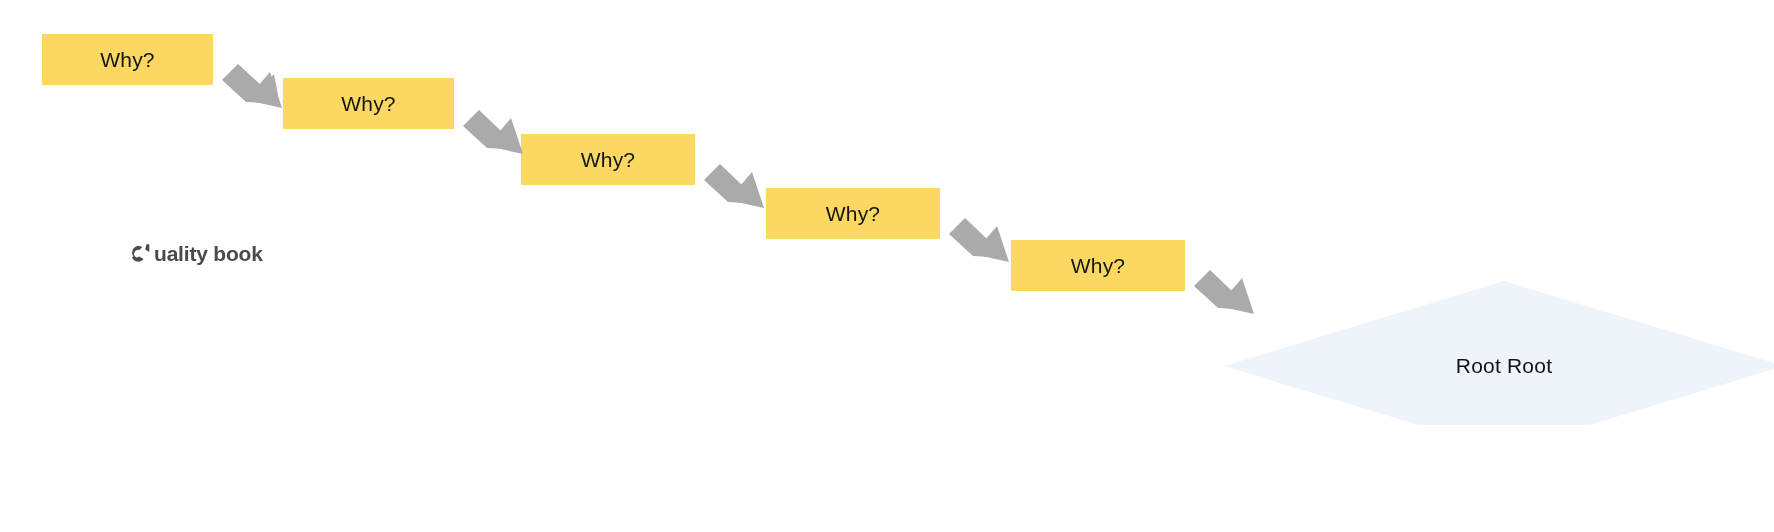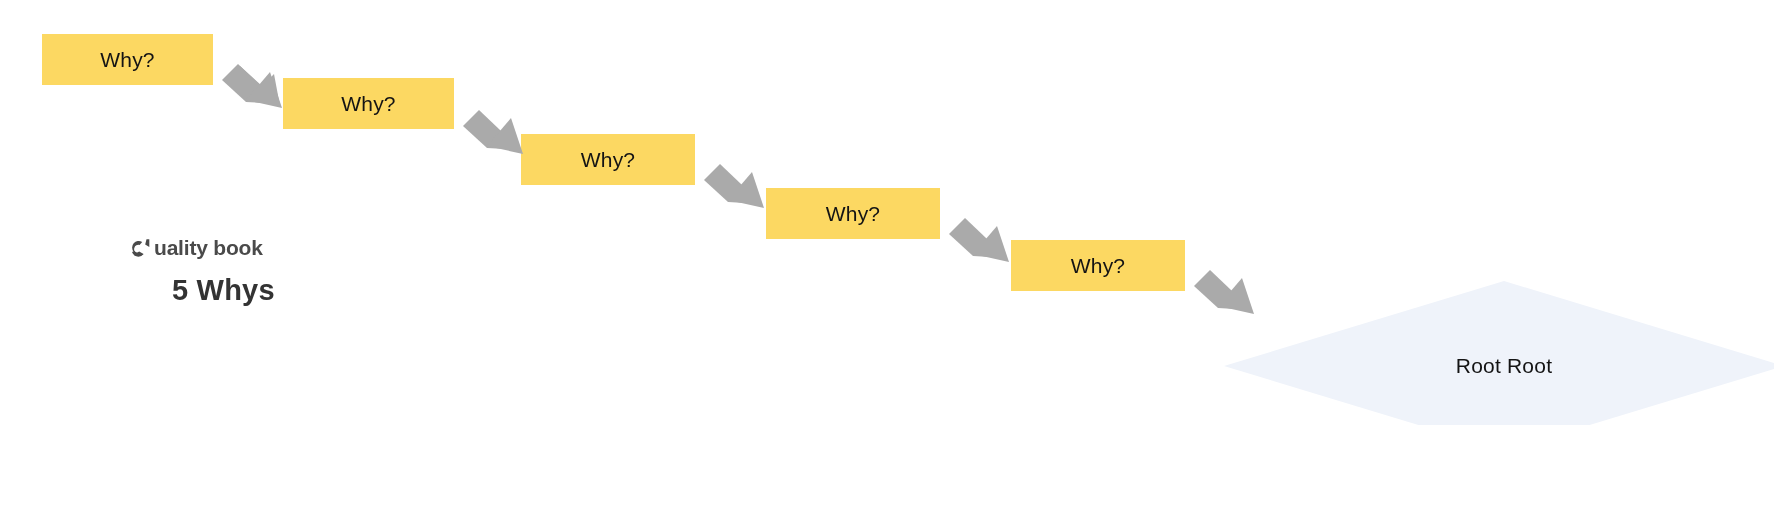--- a/index.html
+++ b/index.html
@@ -60,21 +60,21 @@
     letter-spacing: 0.2px;
   }
   .brand {
     position: absolute;
     left: 128px;
     top: 236px;
     width: 260px;
   }
   .brand-row {
     display: flex;
-    align-items: flex-start;
+    align-items: flex-end;
     height: 30px;
   }
   .brand-mark {
     width: 25px;
     height: 25px;
     margin-right: 1px;
     flex: 0 0 auto;
   }
   .brand-mark svg { display: block; }
   .brand-name {
@@ -166,16 +166,15 @@
     <div class="brand-row">
       <span class="brand-mark">
         <svg width="25" height="25" viewBox="0 0 25 25">
           <path d="M18.5 3.2 L21.3 3.2 L21.3 11.0 L17.2 8.4 Z" fill="#4a4a4a"></path>
           <path d="M14.2 6.0 A 6.6 6.6 0 1 0 14.2 17.2 L 9.2 17.2 A 3.3 3.3 0 1 1 11.6 9.0 Z" fill="#4a4a4a"></path>
           <path d="M4.0 16.0 A 6.6 6.6 0 0 0 15.6 18.0 L 11.2 15.6 A 3.0 3.0 0 0 1 6.6 15.0 Z" fill="#4a4a4a"></path>
         </svg>
       </span>
       <span class="brand-name">uality book</span>
     </div>
-    <div class="brand-title">5 Whys</div>
   </div>
 
 </div>
 
 </body></html>

